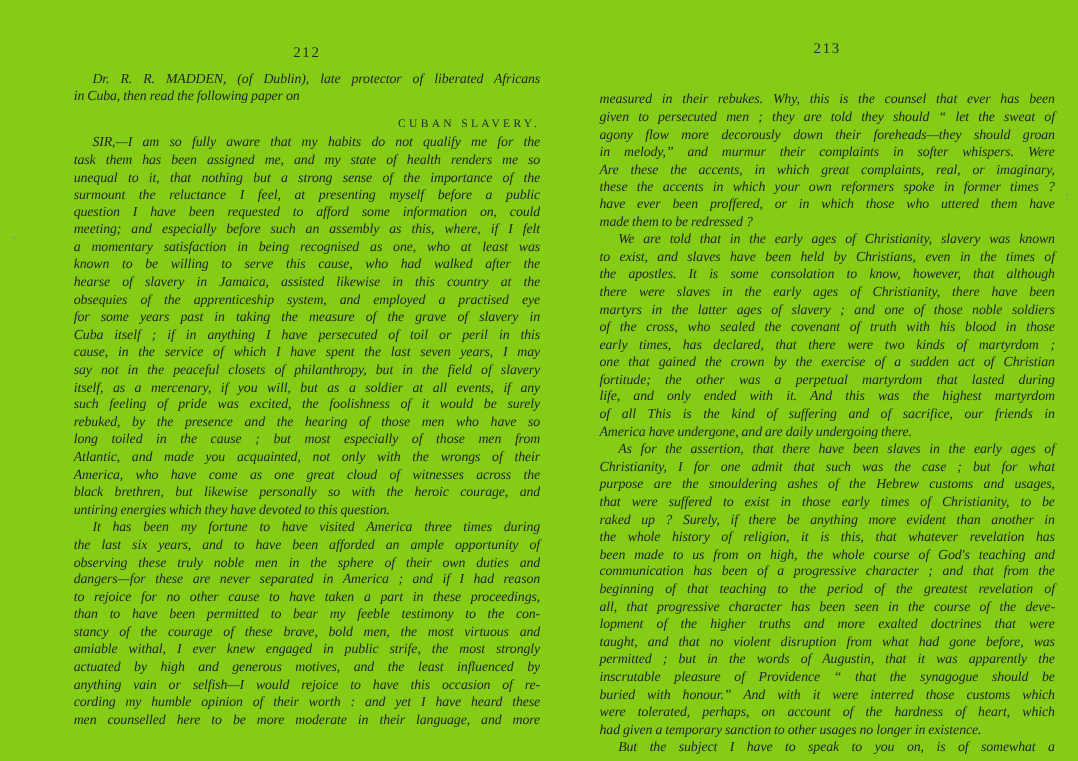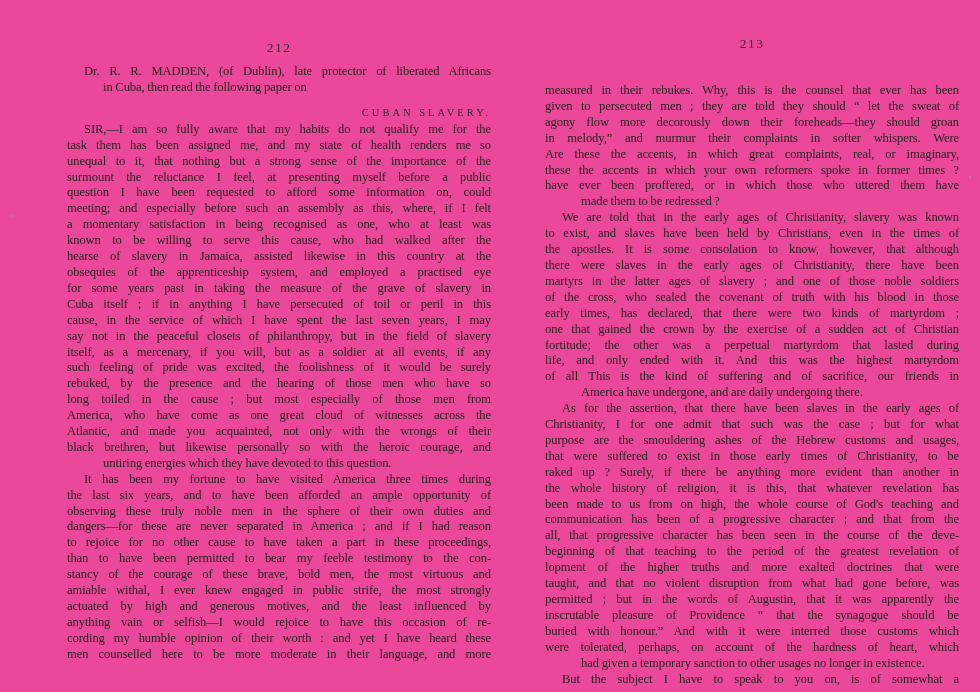--- a/index.html
+++ b/index.html
@@ -1,34 +1,34 @@
 <!DOCTYPE html>
 <html><head>
 <meta charset="utf-8">
 <style>
   html,body{margin:0;padding:0;background:#ffffff;}
   .sheet{
-    position:relative;width:980px;height:692px;background:#ec4899;
+    position:relative;width:980px;height:692px;background:#84cc16;
     font-family:"Liberation Serif","DejaVu Serif",serif;color:#242424;
     overflow:hidden;
   }
   .page{position:absolute;}
   .page.left{left:67px;top:40px;width:424px;}
   .page.right{left:545px;top:36px;width:414px;}
   .pageno{text-align:center;font-size:13.5px;letter-spacing:1.5px;color:#2a2a2a;}
   .page.left .pageno{margin-bottom:8px;}
   .page.right .pageno{margin-bottom:31px;}
-  .para{margin:0;}
+  .para{margin:0;font-style:italic;}
   .line{
     font-size:12.6px;line-height:15.9px;
     letter-spacing:-0.1px;word-spacing:-0.3px;
     text-align:justify;text-align-last:justify;
     white-space:normal;
   }
-  .line.lastline{text-align-last:left;margin-left:36px;}
+  .line.lastline{text-align-last:left;}
   .line.indent{text-indent:17px;}
   .heading{
     text-align:right;font-size:10.5px;letter-spacing:3px;
     margin:11px 0 4px 0;color:#2a2a2a;
   }
   .speck{position:absolute;width:2px;height:2px;background:#909090;border-radius:50%;}
 </style>
 </head>
 <body>
 
@@ -54,22 +54,22 @@
           <div class="line">hearse of slavery in Jamaica, assisted likewise in this country at the</div>
           <div class="line">obsequies of the apprenticeship system, and employed a practised eye</div>
           <div class="line">for some years past in taking the measure of the grave of slavery in</div>
           <div class="line">Cuba itself ; if in anything I have persecuted of toil or peril in this</div>
           <div class="line">cause, in the service of which I have spent the last seven years, I may</div>
           <div class="line">say not in the peaceful closets of philanthropy, but in the field of slavery</div>
           <div class="line">itself, as a mercenary, if you will, but as a soldier at all events, if any</div>
           <div class="line">such feeling of pride was excited, the foolishness of it would be surely</div>
           <div class="line">rebuked, by the presence and the hearing of those men who have so</div>
           <div class="line">long toiled in the cause ; but most especially of those men from</div>
+          <div class="line">Atlantic, and made you acquainted, not only with the wrongs of their</div>
           <div class="line">America, who have come as one great cloud of witnesses across the</div>
-          <div class="line">Atlantic, and made you acquainted, not only with the wrongs of their</div>
           <div class="line">black brethren, but likewise personally so with the heroic courage, and</div>
           <div class="line lastline">untiring energies which they have devoted to this question.</div>
         </div>
         <div class="para">
           <div class="line indent">It has been my fortune to have visited America three times during</div>
           <div class="line">the last six years, and to have been afforded an ample opportunity of</div>
           <div class="line">observing these truly noble men in the sphere of their own duties and</div>
           <div class="line">dangers—for these are never separated in America ; and if I had reason</div>
           <div class="line">to rejoice for no other cause to have taken a part in these proceedings,</div>
           <div class="line">than to have been permitted to bear my feeble testimony to the con-</div>
@@ -112,22 +112,22 @@
         </div>
         <div class="para">
           <div class="line indent">As for the assertion, that there have been slaves in the early ages of</div>
           <div class="line">Christianity, I for one admit that such was the case ; but for what</div>
           <div class="line">purpose are the smouldering ashes of the Hebrew customs and usages,</div>
           <div class="line">that were suffered to exist in those early times of Christianity, to be</div>
           <div class="line">raked up ?  Surely, if there be anything more evident than another in</div>
           <div class="line">the whole history of religion, it is this, that whatever revelation has</div>
           <div class="line">been made to us from on high, the whole course of God's teaching and</div>
           <div class="line">communication has been of a progressive character ; and that from the</div>
+          <div class="line">beginning of that teaching to the period of the greatest revelation of</div>
           <div class="line">all, that progressive character has been seen in the course of the deve-</div>
-          <div class="line">beginning of that teaching to the period of the greatest revelation of</div>
           <div class="line">lopment of the higher truths and more exalted doctrines that were</div>
           <div class="line">taught, and that no violent disruption from what had gone before, was</div>
           <div class="line">permitted ; but in the words of Augustin, that it was apparently the</div>
           <div class="line">inscrutable pleasure of Providence  “ that the synagogue should be</div>
           <div class="line">buried with honour.”  And with it were interred those customs which</div>
           <div class="line">were tolerated, perhaps, on account of the hardness of heart, which</div>
           <div class="line lastline">had given a temporary sanction to other usages no longer in existence.</div>
         </div>
         <div class="para">
           <div class="line indent">But the subject I have to speak to you on, is of somewhat a</div>

